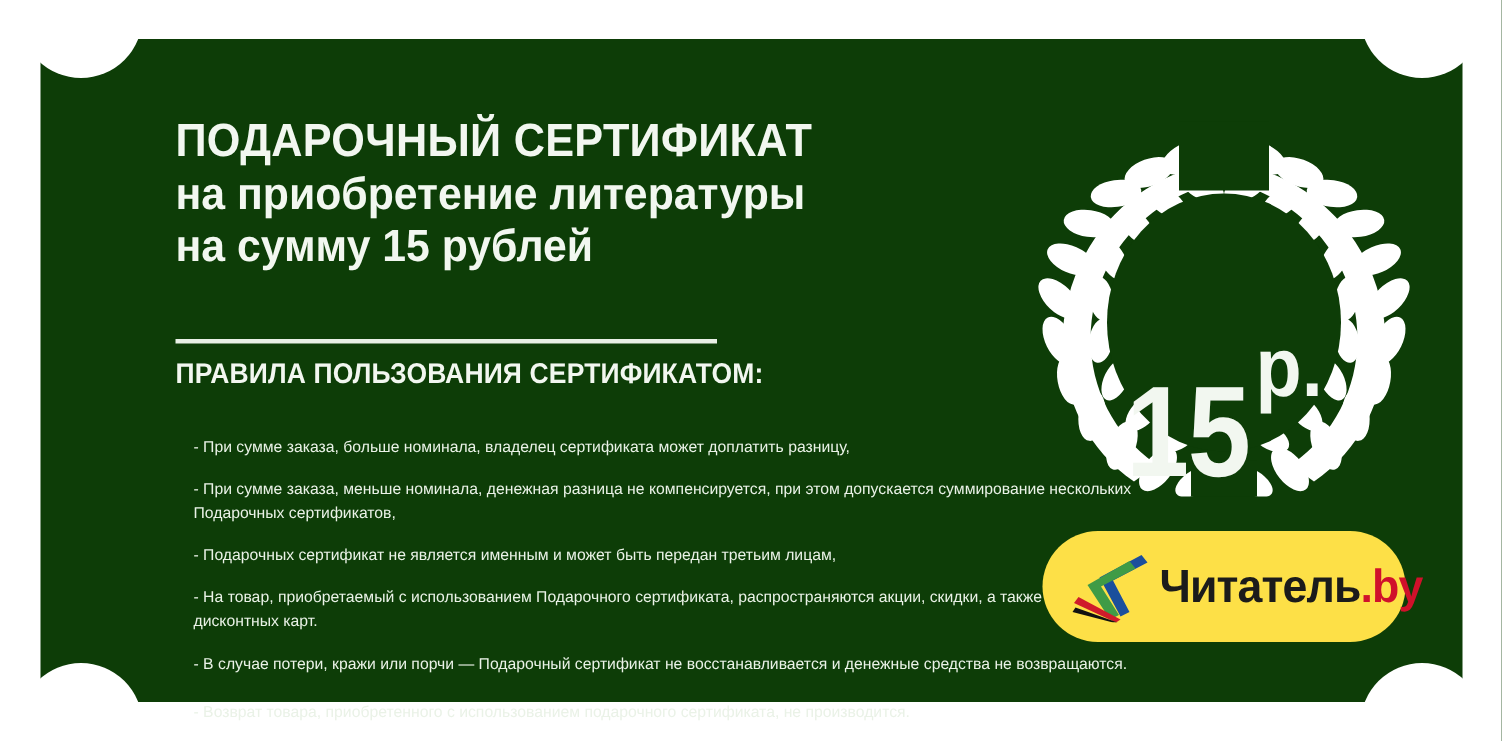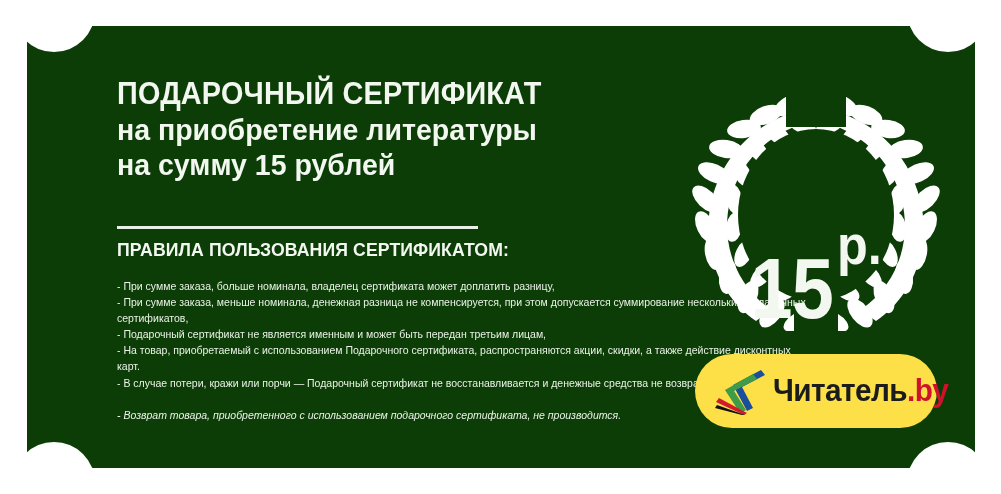--- a/index.html
+++ b/index.html
@@ -63,23 +63,23 @@
     letter-spacing:.1px;
     transform:scaleX(.93);transform-origin:left center;
     white-space:nowrap;
   }
 
   
   .rules{
     position:absolute;left:90px;top:252px;width:690px;
     color:#eaf2e7;font-size:10.5px;line-height:16.1px;
   }
-  .rules p{margin:0;white-space:nowrap;}
+  .rules p{margin:12px;white-space:nowrap;}
   .rules p.wrapline{white-space:normal;}
-  .rules p.gap{margin-top:16px;font-style:italic;}
+  .rules p.gap{margin-top:16px;}
 
   
   .medallion{
     position:absolute;left:663px;top:55px;
     width:252px;height:250px;
   }
   .medallion svg{display:block;width:252px;height:250px;}
   .amount{
     position:absolute;left:0;top:0;width:252px;height:250px;
     display:flex;align-items:flex-end;justify-content:center;
@@ -133,21 +133,21 @@
         <div class="l3">на сумму 15 рублей</div>
       </div>
 
       <div class="divider"></div>
 
       <div class="rules-head">ПРАВИЛА ПОЛЬЗОВАНИЯ СЕРТИФИКАТОМ:</div>
 
       <div class="rules">
         <p>- При сумме заказа, больше номинала, владелец сертификата может доплатить разницу,</p>
         <p class="wrapline">- При сумме заказа, меньше номинала, денежная разница не компенсируется, при этом допускается суммирование нескольких Подарочных сертификатов,</p>
-        <p>- Подарочный сертификат не является именным и может быть передан третьим лицам,</p>
+        <p>- Подарочных сертификат не является именным и может быть передан третьим лицам,</p>
         <p class="wrapline">- На товар, приобретаемый с использованием Подарочного сертификата, распространяются акции, скидки, а также действие дисконтных карт.</p>
         <p>- В случае потери, кражи или порчи — Подарочный сертификат не восстанавливается и денежные средства не возвращаются.</p>
         <p class="gap">- Возврат товара, приобретенного с использованием подарочного сертификата, не производится.</p>
       </div>
 
       <div class="medallion">
         <svg viewBox="0 0 252 250" xmlns="http://www.w3.org/2000/svg">
           <g fill="#ffffff">
 
             <g>

